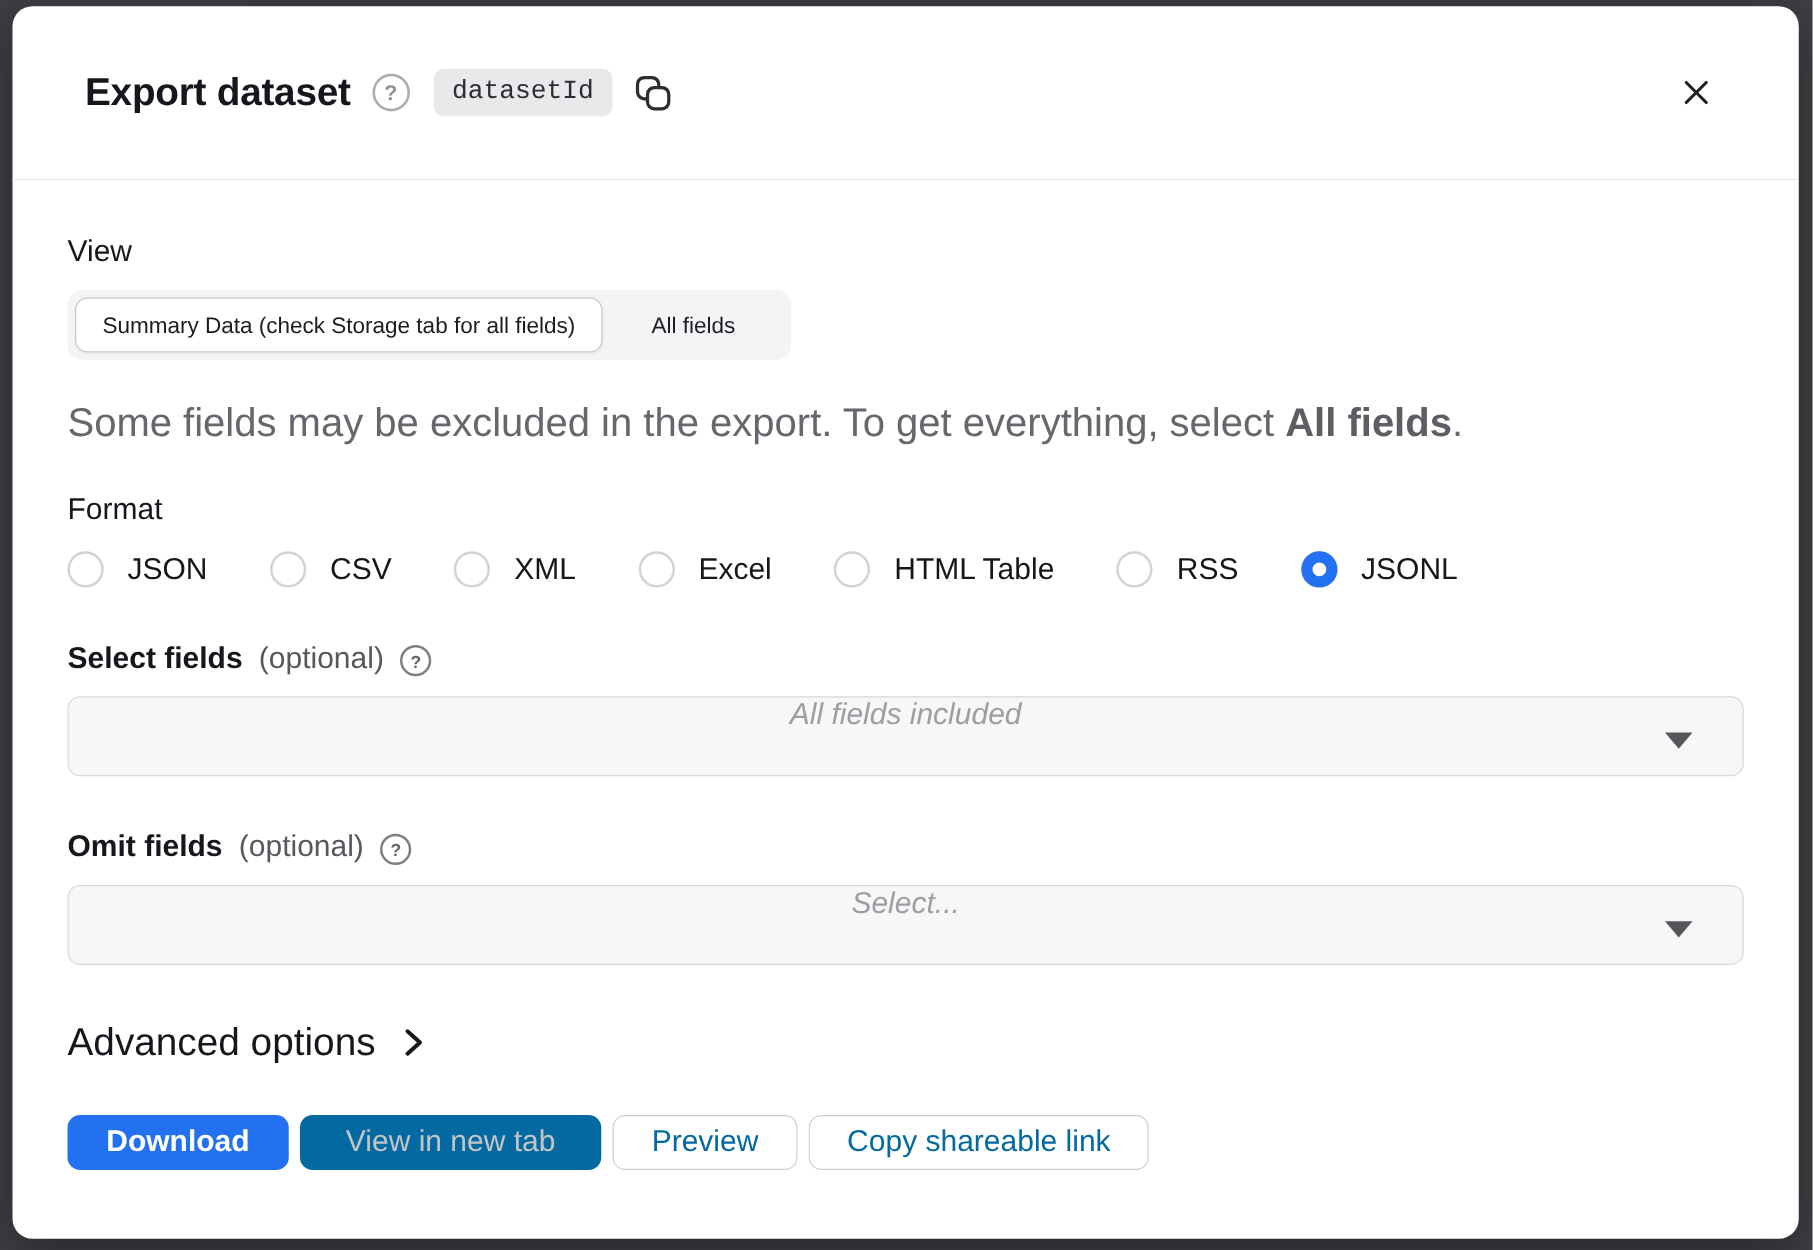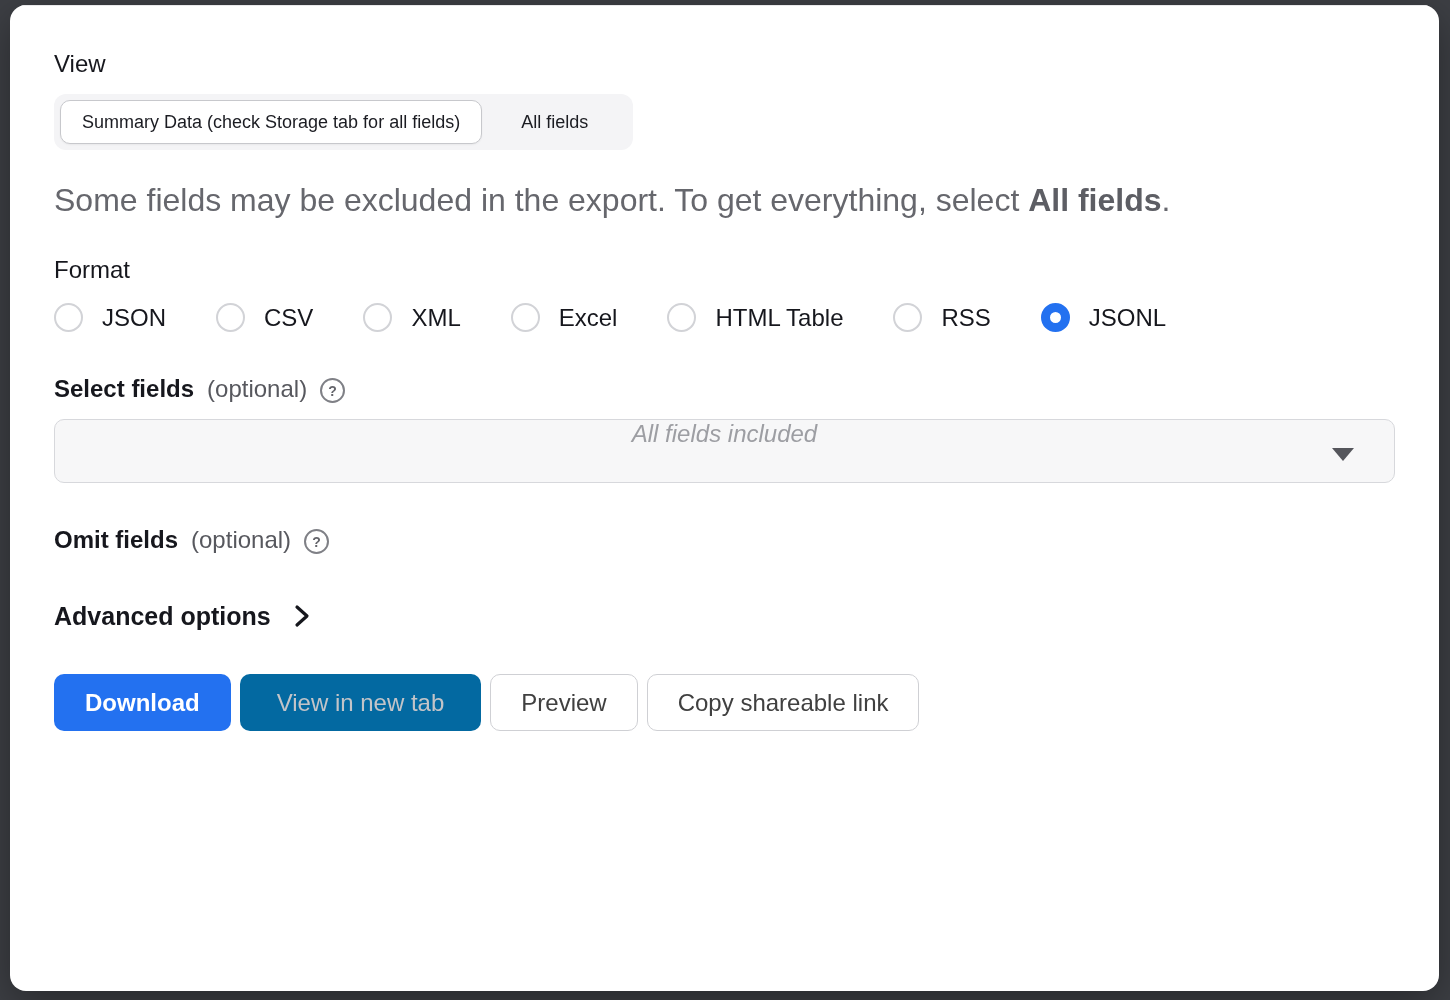--- a/index.html
+++ b/index.html
@@ -177,30 +177,30 @@
   .advanced-row {
     margin-top: 46px;
     display: inline-flex;
     align-items: center;
     gap: 21px;
     cursor: pointer;
     background: none; border: none;
     font-family: inherit;
     color: #16171d;
   }
-  .advanced-label { font-size: 25px; font-weight: 700; line-height: 32px; }
+  .advanced-label { font-size: 31px; font-weight: 400; line-height: 32px; }
   
   .actions {
     margin-top: 42px;
     display: flex;
     align-items: center;
     gap: 9px;
   }
   .btn {
-    height: 57px;
+    height: 44px;
     border-radius: 10px;
     font-size: 24px;
     font-family: inherit;
     display: inline-flex;
     align-items: center;
     justify-content: center;
     cursor: pointer;
     border: none;
     line-height: 1;
   }
@@ -213,30 +213,46 @@
   .btn-disabled {
     background: #0369a1;
     color: #c3c4c8;
     padding: 0 37px;
     cursor: default;
     font-weight: 400;
   }
   .btn-outline {
     background: #ffffff;
     border: 1px solid #cfd0d4;
-    color: #404040;
+    color: #0369a1;
     padding: 0 30px;
     font-weight: 500;
   }
 </style>
 </head>
 <body>
 
 <div class="modal">
 
+  <div class="modal-header">
+    <h1 class="modal-title">Export dataset</h1>
+    <span class="help-circle title-help"></span>
+    <span class="id-chip">datasetId</span>
+    <button class="copy-btn">
+      <svg width="33" height="33" viewBox="0 0 33 33">
+        <rect x="4" y="4" width="17" height="17" rx="5.5" fill="none" stroke="#2c2d33" stroke-width="2.6"></rect>
+        <rect x="12" y="12" width="17" height="17" rx="5.5" fill="#ffffff" stroke="#2c2d33" stroke-width="2.6"></rect>
+      </svg>
+    </button>
+    <button class="close-btn">
+      <svg width="30" height="30" viewBox="0 0 30 30">
+        <path d="M7 7 L23 23 M23 7 L7 23" stroke="#1e1f24" stroke-width="2.5" stroke-linecap="round" fill="none"></path>
+      </svg>
+    </button>
+  </div>
 
   <div class="divider"></div>
 
   <div class="content">
 
     <div class="field-label view-label">View</div>
 
     <div class="segmented">
       <button class="segment selected">Summary Data (check Storage tab for all fields)</button>
       <button class="segment unselected">All fields</button>
@@ -284,20 +300,24 @@
     </div>
     <div class="select-box">
       <span class="select-placeholder">All fields included</span>
       <span class="caret-down"></span>
     </div>
 
     <div class="label-row omit-fields-row">
       <span class="field-label lbl-bold">Omit fields</span>
       <span class="field-label lbl-optional">(optional)</span>
       <span class="help-circle small"></span>
+    </div>
+    <div class="select-box">
+      <span class="select-placeholder">Select...</span>
+      <span class="caret-down"></span>
     </div>
 
     <button class="advanced-row">
       <span class="advanced-label">Advanced options</span>
       <svg width="20" height="28" viewBox="0 0 20 28">
         <path d="M5 5 L15 14 L5 23" fill="none" stroke="#16171d" stroke-width="3.2" stroke-linecap="round" stroke-linejoin="round"></path>
       </svg>
     </button>
 
     <div class="actions">

